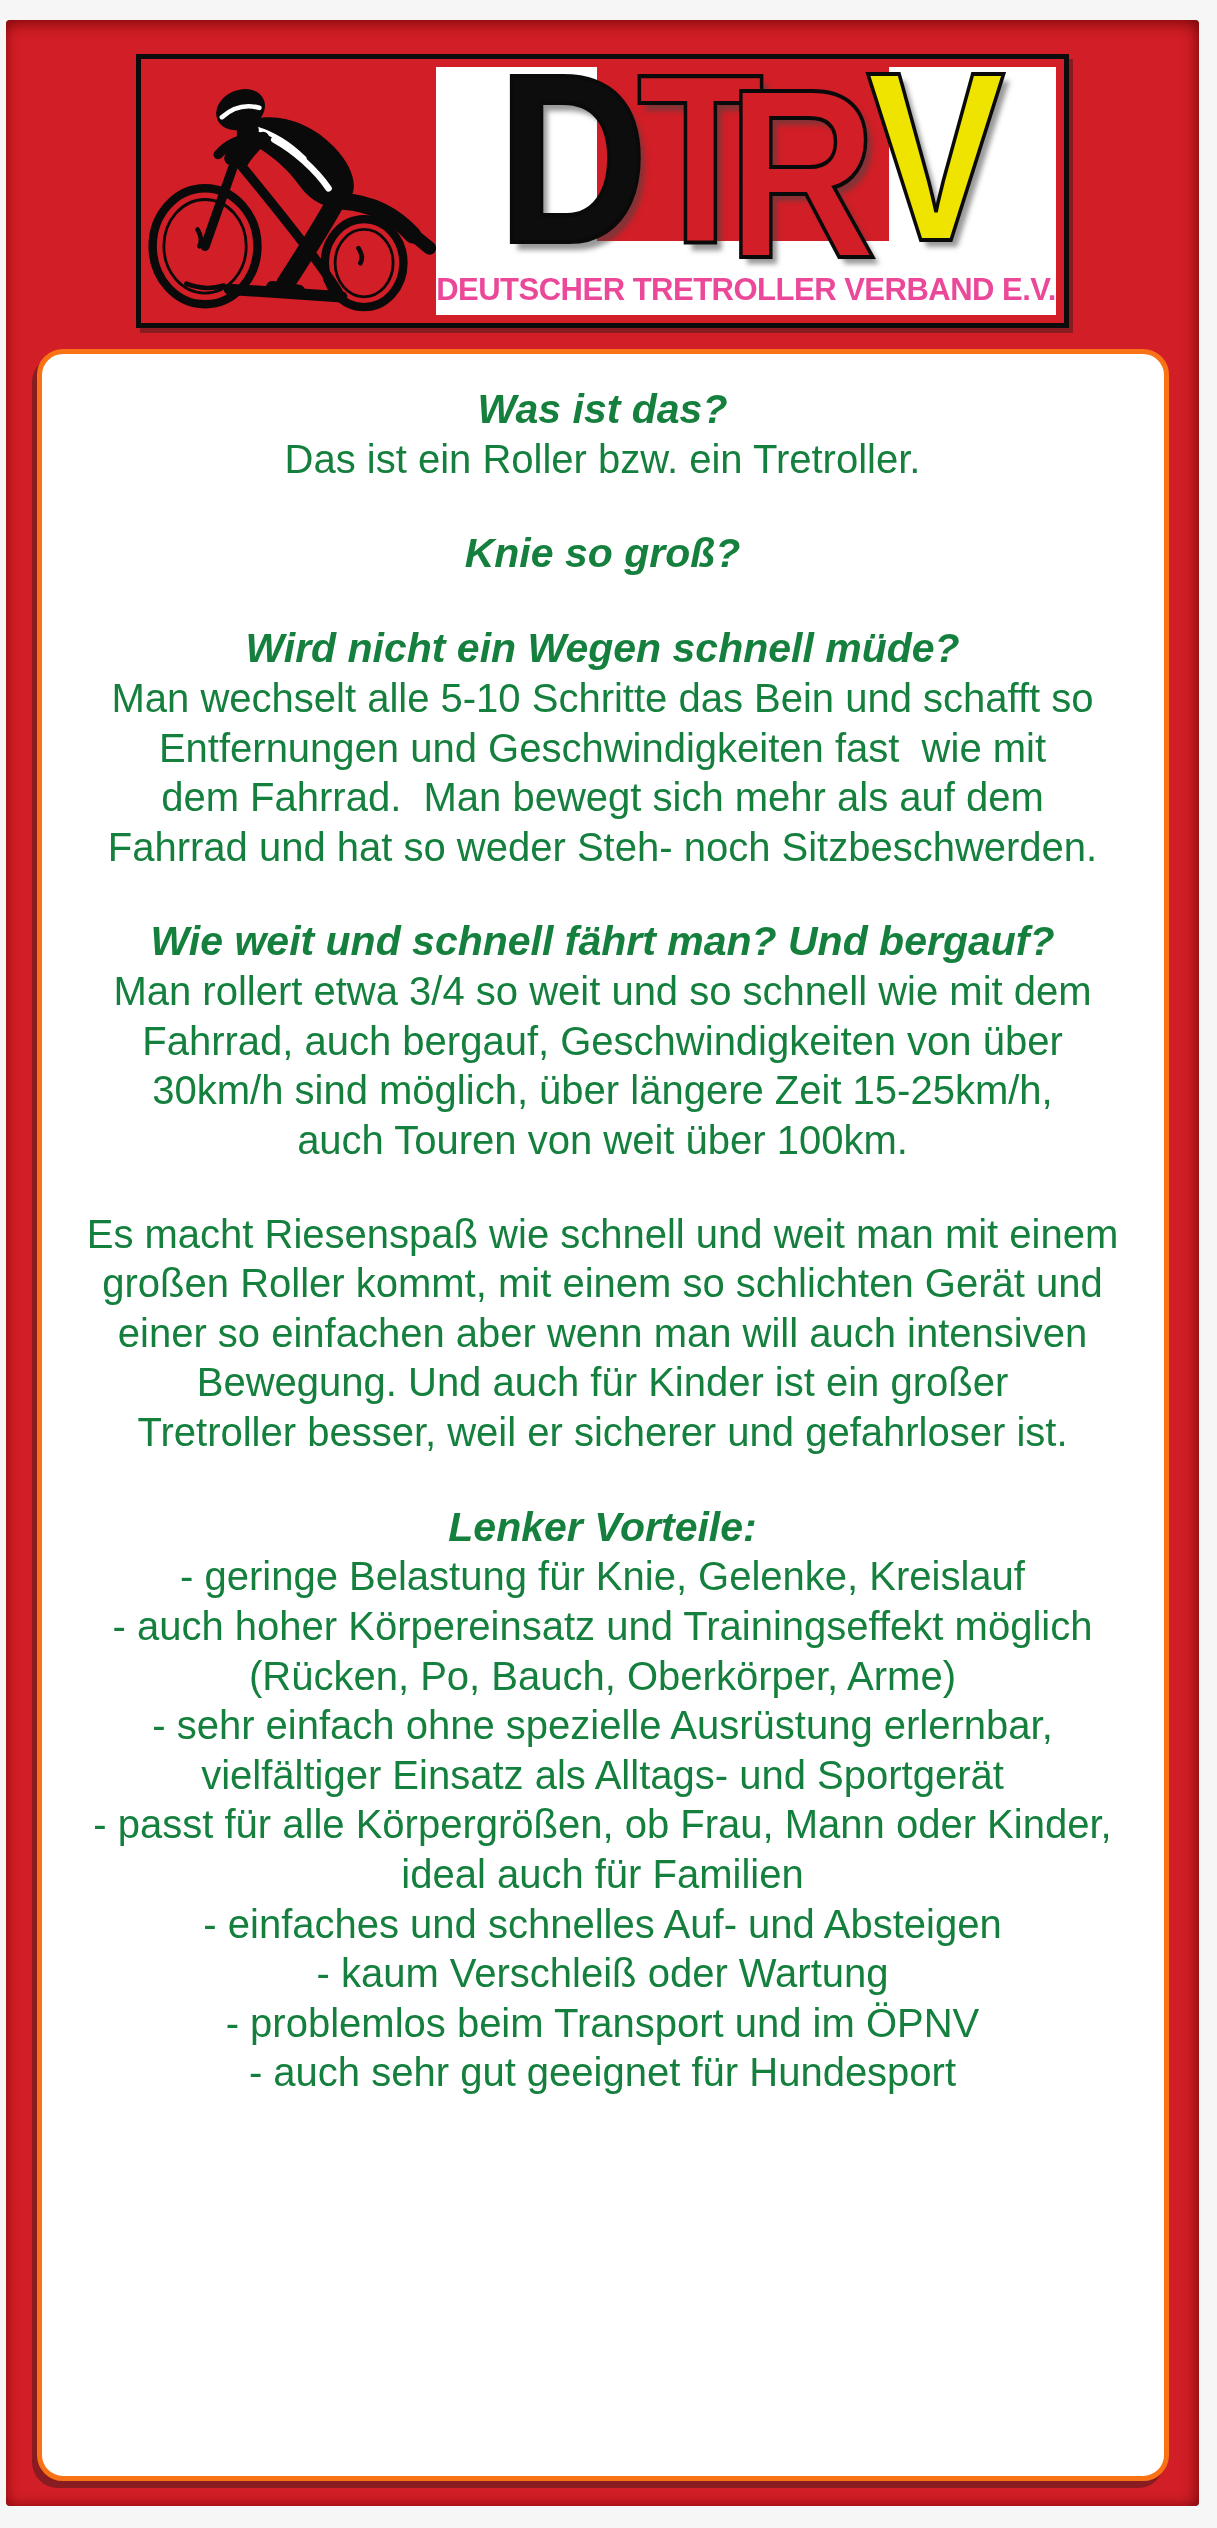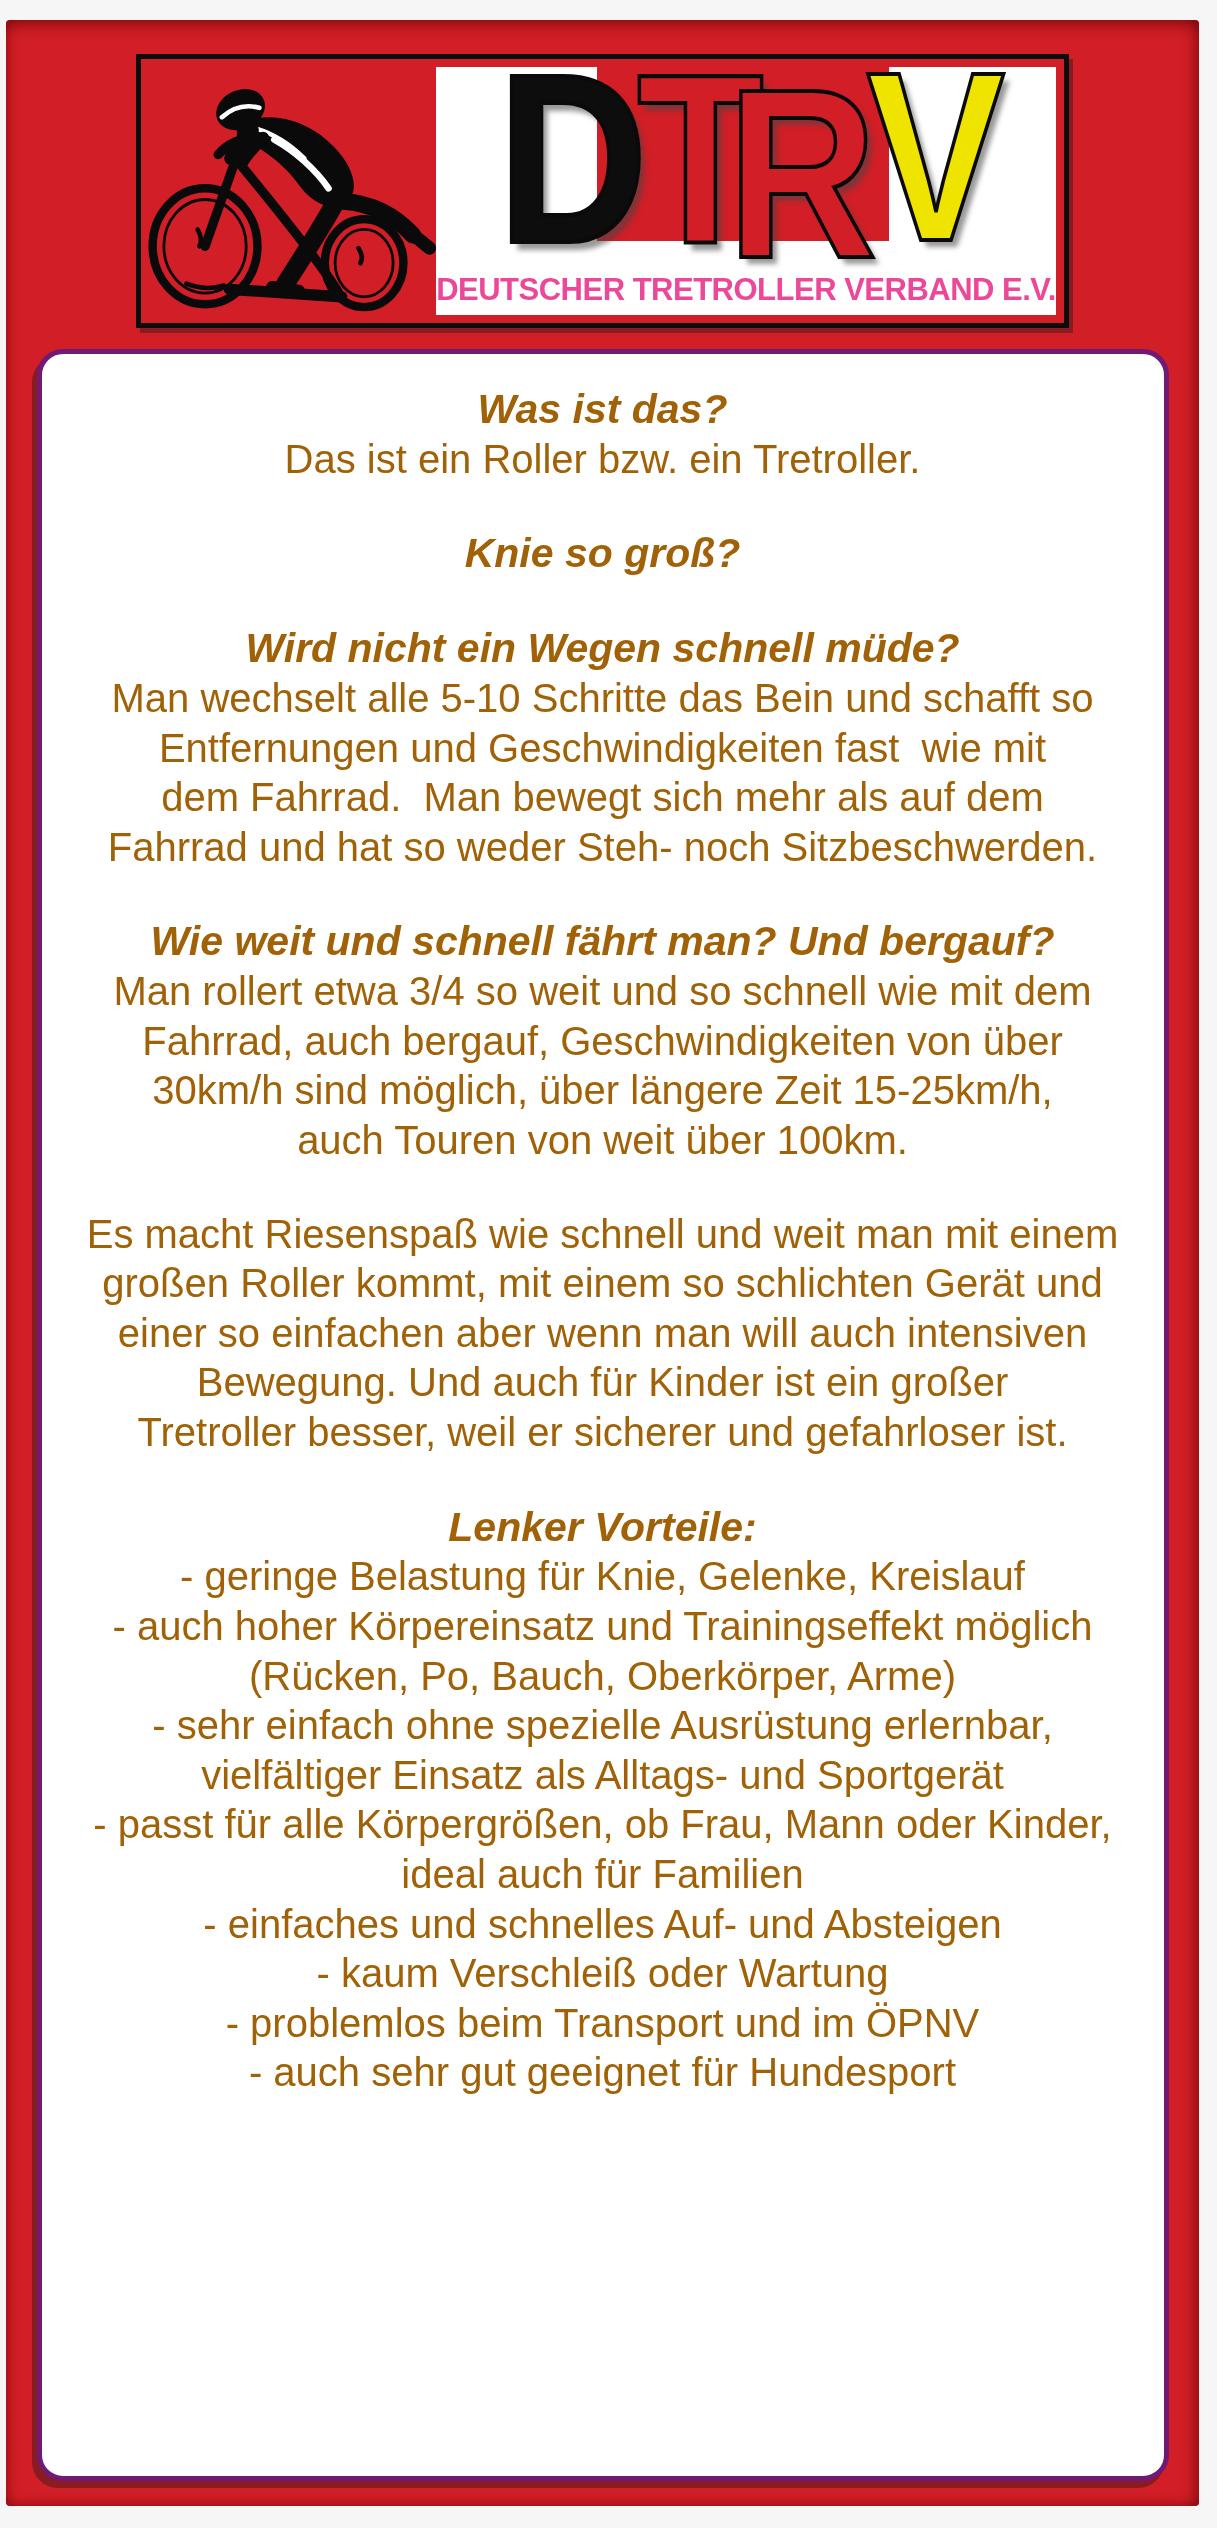--- a/index.html
+++ b/index.html
@@ -80,26 +80,26 @@
     color: #ec4899;
     z-index: 2;
     white-space: nowrap;
   }
 
   
   .content-box {
     width: 1132px; height: 2132px;
     margin: 21px auto 0;
     background: #ffffff;
-    border: 5px solid #701a75;
+    border: 5px solid #f97316;
     border-radius: 26px;
     box-shadow: -5px 7px 0 rgba(25,25,25,.40);
     padding: 30px 10px 0;
     text-align: center;
-    color: #a16207;
+    color: #15803d;
   }
   .qa + .qa { margin-top: 44px; }
   .qh {
     font-size: 41px;
     line-height: 1.24;
     font-weight: bold;
     font-style: italic;
     white-space: pre-wrap;
   }
   .qb {

